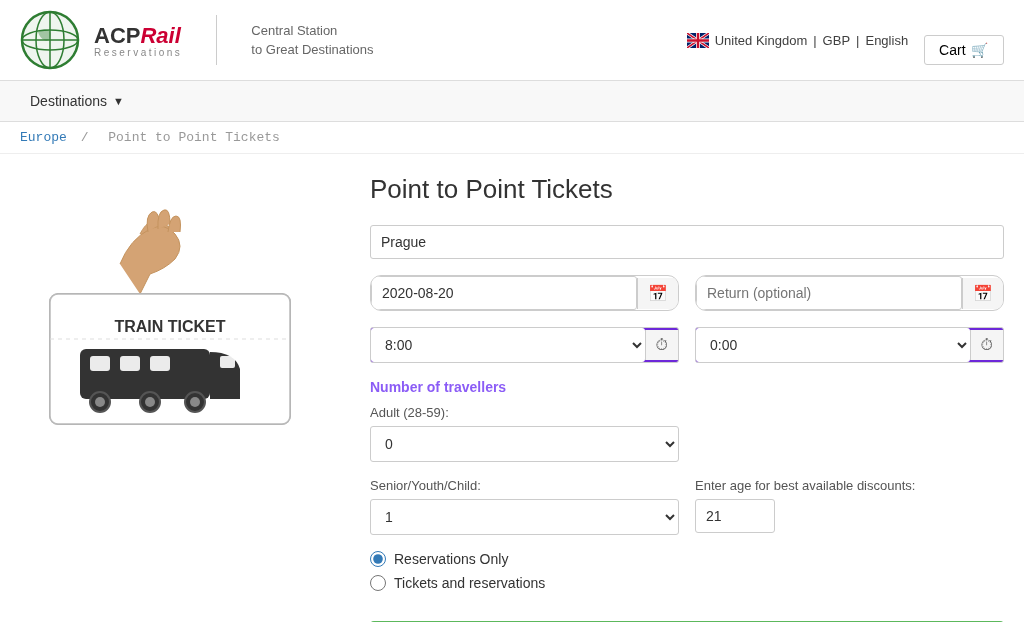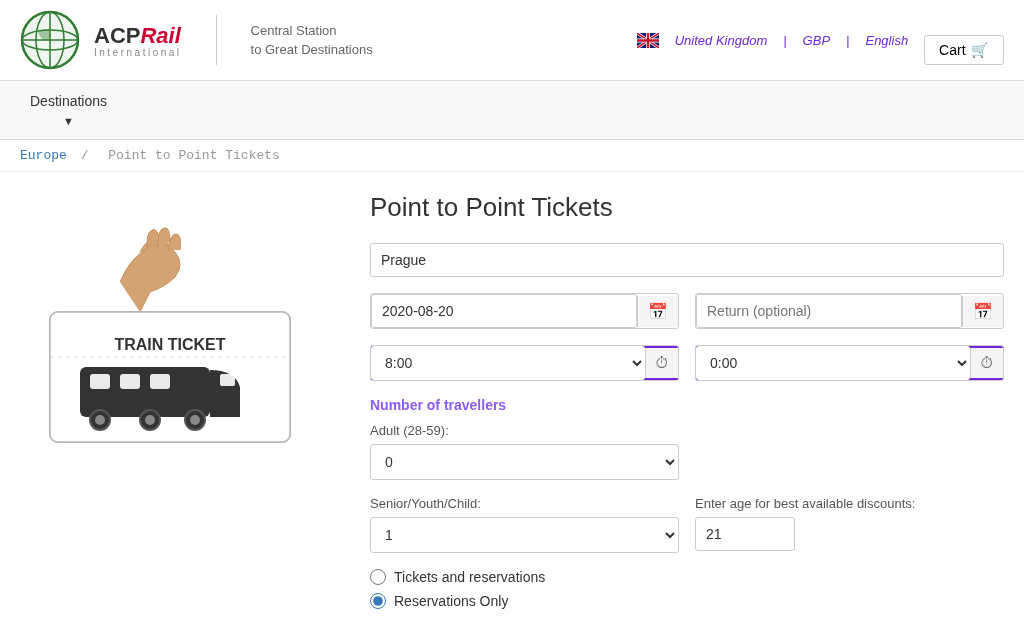--- a/index.html
+++ b/index.html
@@ -30,24 +30,23 @@
     }
     .header-right {
       margin-left: auto;
       display: flex;
       align-items: center;
       gap: 16px;
     }
     .locale-info {
       display: flex;
       align-items: center;
-      gap: 16px;
+      gap: 6px;
       font-size: 13px;
-      color: #6d28d9;
-      font-style: italic;
+      color: #404040;
     }
     .cart-btn {
       display: flex;
       align-items: center;
       gap: 6px;
       padding: 6px 14px;
       border: 1px solid #ccc;
       background: #fff;
       cursor: pointer;
       font-size: 14px;
@@ -64,21 +63,20 @@
       align-items: center;
     }
     .nav-destinations {
       display: flex;
       align-items: center;
       gap: 6px;
       padding: 12px 10px;
       cursor: pointer;
       font-size: 14px;
       color: #333;
-      flex-direction: column;
     }
 
     
     .breadcrumb {
       padding: 8px 20px;
       font-size: 13px;
       color: #555;
       border-bottom: 1px solid #eee;
       background: #fff;
       font-family: Liberation Mono, monospace;
@@ -137,21 +135,21 @@
       width: 100%;
       background: #fff;
       color: #333;
       outline: none;
     }
 
     .input-with-icon {
       display: flex;
       align-items: center;
       border: 1px solid #ccc;
-      border-radius: 3px;
+      border-radius: 11px;
       overflow: hidden;
       background: #fff;
     }
     .input-with-icon input {
       flex: 1;
       border: none;
       padding: 8px 10px;
       font-size: 14px;
       outline: none;
       color: #333;
@@ -258,21 +256,21 @@
       <line x1="2" y1="30" x2="58" y2="30" stroke="#2e7d32" stroke-width="1.5"></line>
       <line x1="30" y1="2" x2="30" y2="58" stroke="#2e7d32" stroke-width="1.5"></line>
       <circle cx="30" cy="30" r="28" fill="rgba(46,125,50,0.08)"></circle>
 
       <path d="M18 22 Q22 18 28 20 Q32 22 30 28 Q28 32 24 30 Q20 28 18 22Z" fill="#2e7d32" opacity="0.4"></path>
     </svg>
     <div>
       <div style="font-size:22px;font-weight:bold;color:#222;">
         <span style="color:#333;">ACP</span><span style="color:#cc0033;font-style:italic;">Rail</span>
       </div>
-      <div style="font-size:10px;color:#888;letter-spacing:2.5px;margin-top:-2px;">International</div>
+      <div style="font-size:10px;color:#888;letter-spacing:2.5px;margin-top:-2px;">Reservations</div>
     </div>
     <div class="divider-vert"></div>
     <div style="font-size:13px;color:#666;line-height:1.5;">
       <div>Central Station</div>
       <div>to Great Destinations</div>
     </div>
   </div>
   <div class="header-right">
     <div class="locale-info">
 
@@ -405,33 +403,33 @@
 
     
     <div class="form-row">
       <div class="form-group">
         <label>Senior/Youth/Child:</label>
         <select id="senior-select" style="padding:8px 10px;border:1px solid #ccc;border-radius:3px;font-size:14px;background:#fff;">
         <option value="0">0</option><option value="1" selected="">1</option><option value="2">2</option><option value="3">3</option><option value="4">4</option><option value="5">5</option><option value="6">6</option><option value="7">7</option><option value="8">8</option><option value="9">9</option></select>
       </div>
       <div class="form-group">
         <label>Enter age for best available discounts:</label>
-        <input type="text" class="age-input" value="21" style="width: 100px; padding: 8px 10px; border: 1px solid rgb(204, 204, 204); border-radius: 3px; font-size: 14px;">
+        <input type="text" class="age-input" value="21" style="width: 80px; padding: 8px 10px; border: 1px solid rgb(204, 204, 204); border-radius: 3px; font-size: 14px;">
       </div>
     </div>
 
     
     <div class="radio-group">
+      <label class="radio-label">
+        <input type="radio" name="ticket_type" value="reservations_only" checked="" style="">
+        <span>Reservations Only</span>
+      </label>
       <label class="radio-label">
         <input type="radio" name="ticket_type" value="tickets_and_reservations" style="">
         <span>Tickets and reservations</span>
       </label>
-      <label class="radio-label">
-        <input type="radio" name="ticket_type" value="reservations_only" checked="" style="">
-        <span>Reservations Only</span>
-      </label>
     </div>
 
     
     <button class="check-btn">Check prices and availabilities</button>
 
   </div>
 </div>
 
 </body></html>

